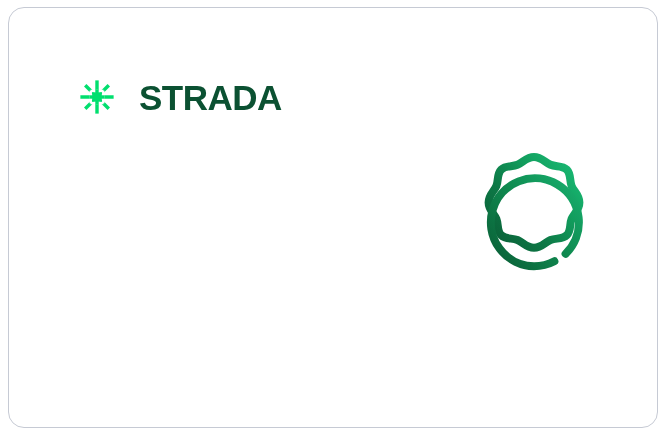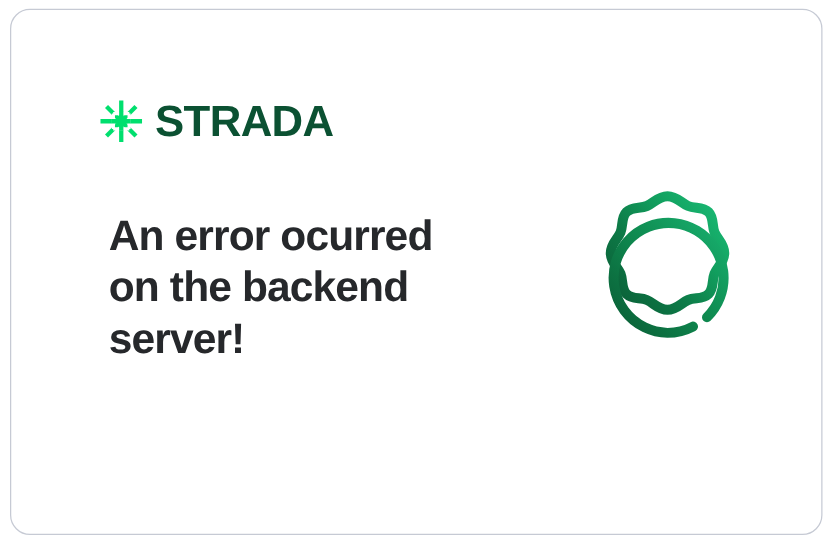--- a/index.html
+++ b/index.html
@@ -44,21 +44,21 @@
     align-items: center;
     height: 44px;
   }
   .brand-mark {
     width: 38px;
     height: 38px;
     display: block;
     flex: 0 0 auto;
   }
   .brand-word {
-    margin-left: 8px;
+    margin-left: 23px;
     font-family: "Liberation Sans", sans-serif;
     font-size: 35px;
     font-weight: 700;
     letter-spacing: -0.5px;
     color: #0b5132;
     line-height: 1;
     white-space: nowrap;
   }
 
   
@@ -121,23 +121,20 @@
           <g stroke="#00df6e" stroke-width="3.6" stroke-linecap="butt">
             <line x1="20" y1="12" x2="20" y2="28"></line>
             <line x1="12" y1="20" x2="28" y2="20"></line>
           </g>
         </svg>
       </span>
 
       <span class="brand-word">STRADA</span>
     </div>
 
-    <div class="headline">An error ocurred
-on the backend
-server!</div>
 
     <div class="gear-wrap">
       <svg class="gear-svg" viewBox="0 0 158 164" aria-hidden="true">
         <defs>
           <linearGradient id="gearGrad" x1="0" y1="1" x2="1" y2="0.15">
             <stop offset="0%" stop-color="#0a5c35"></stop>
             <stop offset="40%" stop-color="#0d7a47"></stop>
             <stop offset="72%" stop-color="#12a05f"></stop>
             <stop offset="100%" stop-color="#19b873"></stop>
           </linearGradient>

